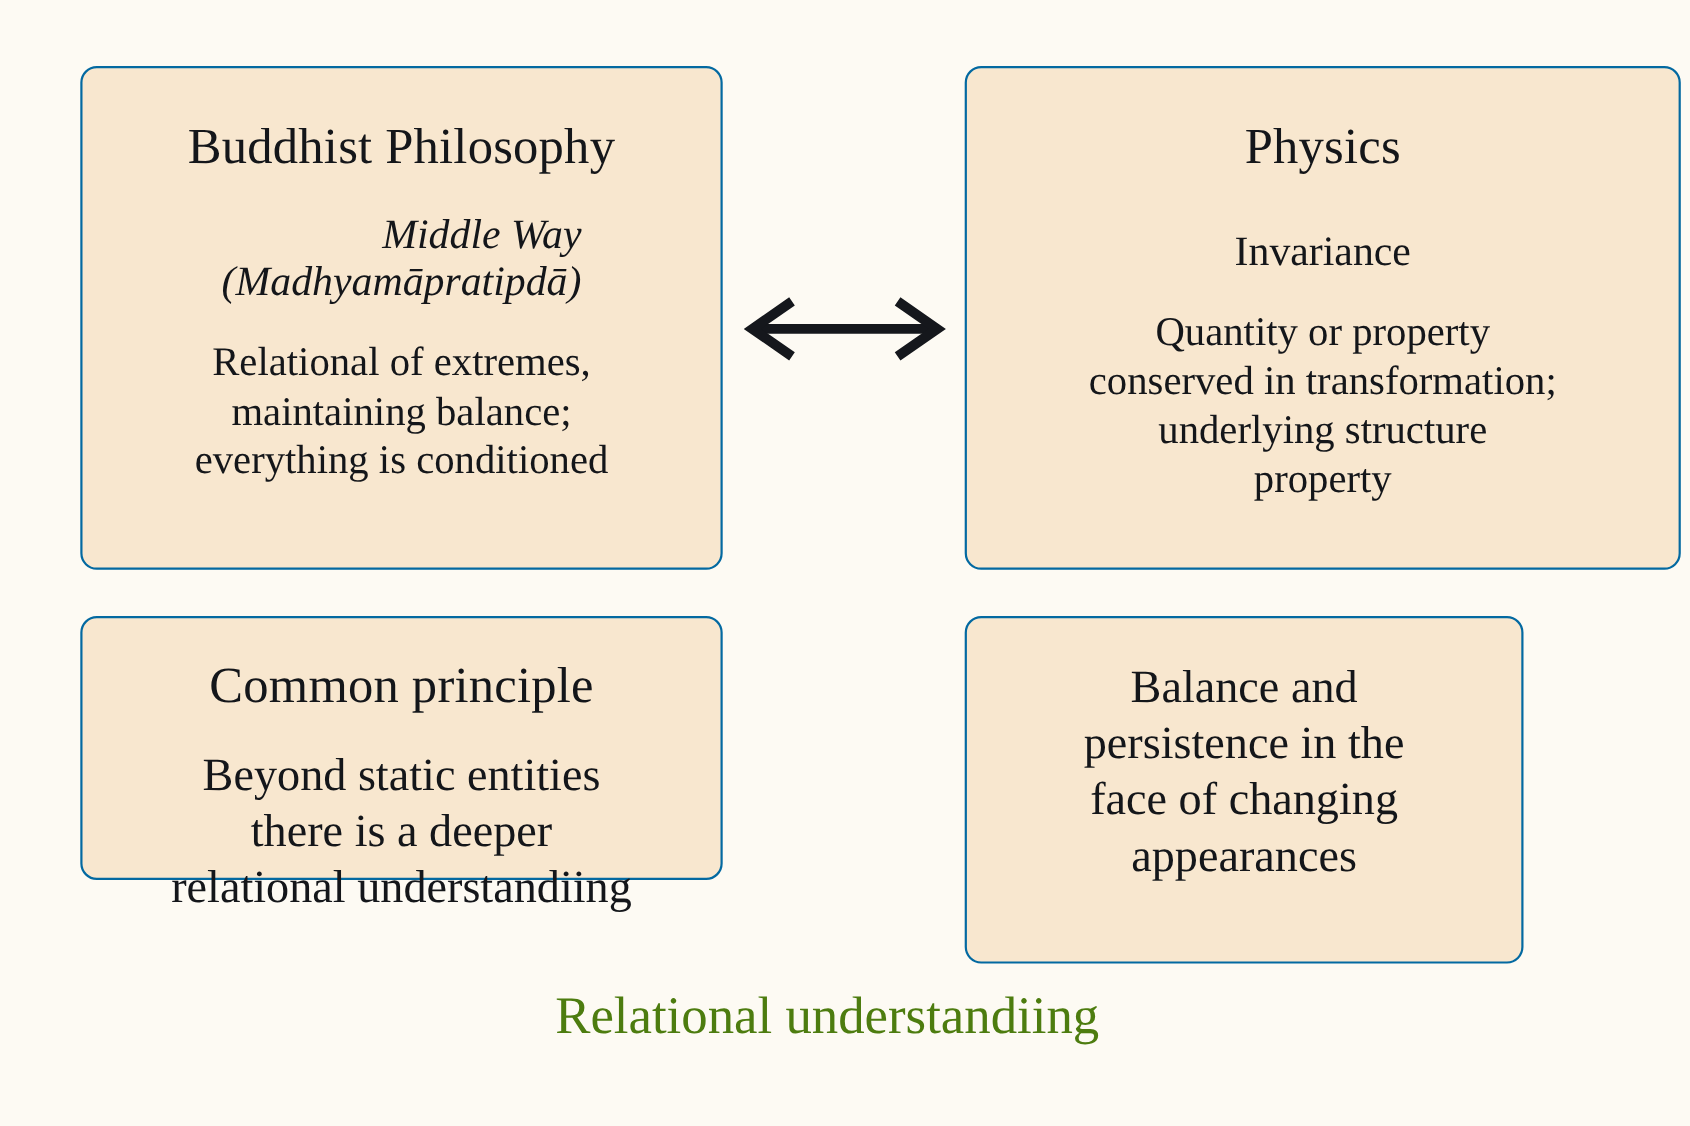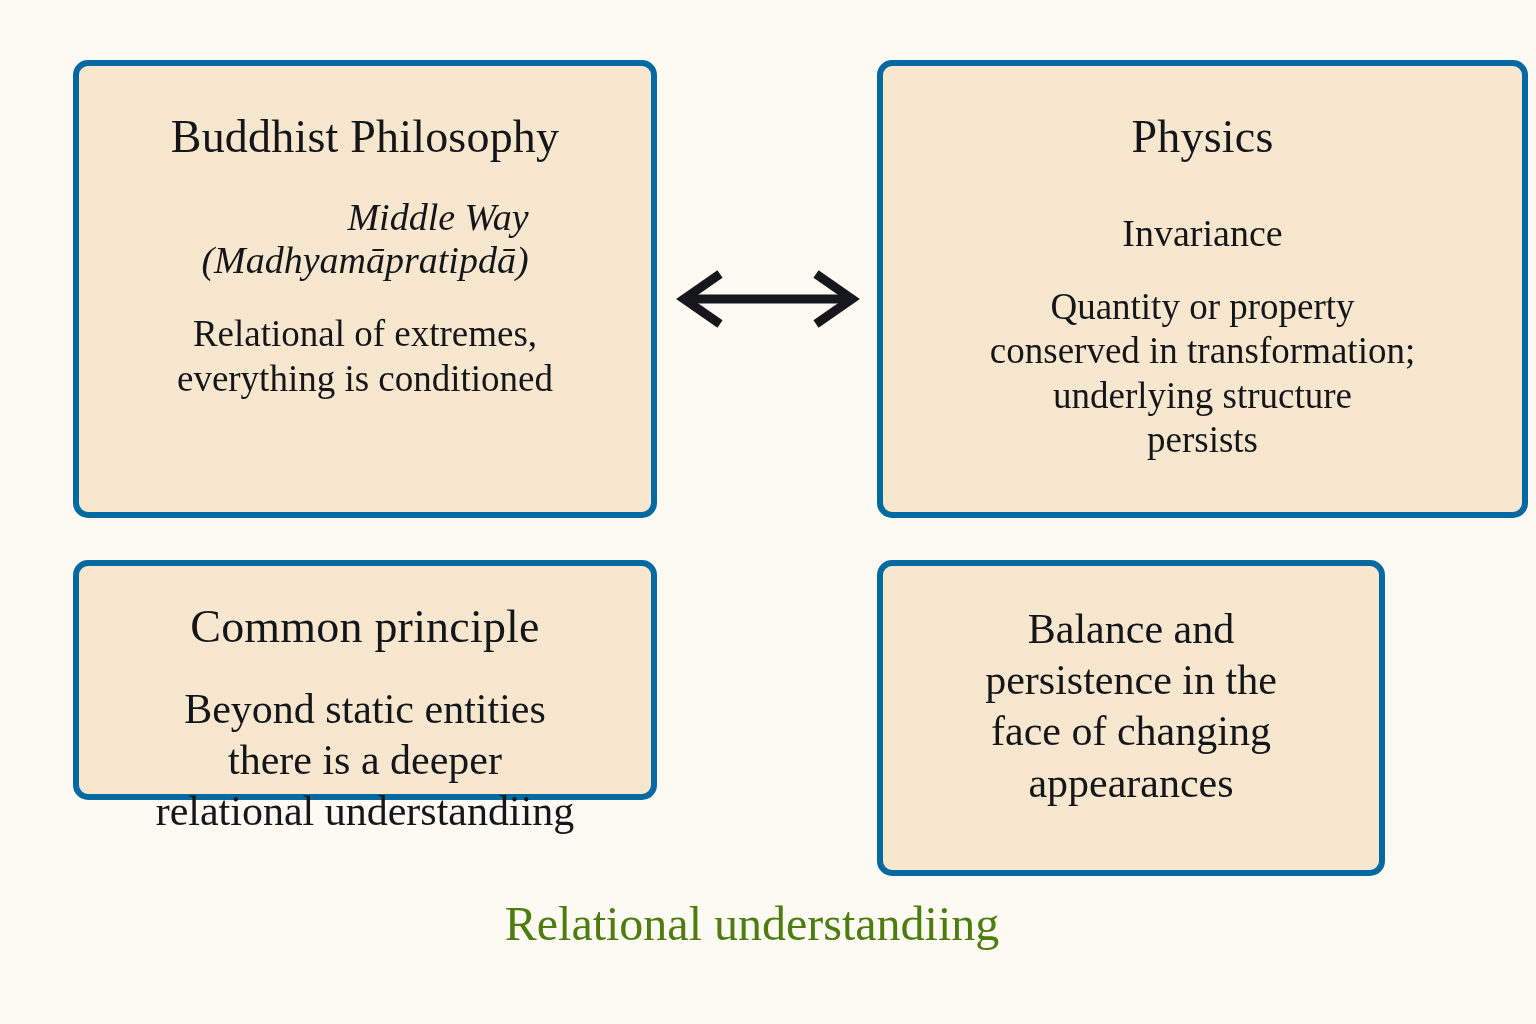--- a/index.html
+++ b/index.html
@@ -18,21 +18,21 @@
   #canvas {
     position: relative;
     width: 1536px;
     height: 1024px;
   }
 
   .box {
     position: absolute;
     box-sizing: border-box;
     background: #F8E7CF;
-    border: 6px solid #0369a1;
+    border: 2px solid #0369a1;
     border-radius: 15px;
     display: flex;
     flex-direction: column;
     align-items: center;
     justify-content: flex-start;
     text-align: center;
     padding: 0 22px;
   }
 
   
@@ -108,20 +108,21 @@
 <div id="canvas">
 
   <div class="box" id="box-buddhist">
     <div class="box-title">Buddhist Philosophy</div>
     <div class="box-subtitle italic">
       <div>Middle Way</div>
       <div>(Madhyamāpratipdā)</div>
     </div>
     <div class="box-body">
       <div>Relational of extremes,</div>
+      <div>maintaining balance;</div>
       <div>everything is conditioned</div>
     </div>
   </div>
 
   <div id="arrow">
     <svg width="192" height="62" viewBox="0 0 192 62" aria-hidden="true">
       <g fill="none" stroke="#15171C" stroke-width="9" stroke-linecap="butt" stroke-linejoin="miter">
         <line x1="14" y1="31" x2="178" y2="31"></line>
         <polyline points="48,6 12,31 48,56"></polyline>
         <polyline points="144,6 180,31 144,56"></polyline>
@@ -129,21 +130,21 @@
     </svg>
   </div>
 
   <div class="box" id="box-physics">
     <div class="box-title">Physics</div>
     <div class="box-subtitle">Invariance</div>
     <div class="box-body">
       <div>Quantity or property</div>
       <div>conserved in transformation;</div>
       <div>underlying structure</div>
-      <div>persists</div>
+      <div>property</div>
     </div>
   </div>
 
   <div class="box" id="box-common">
     <div class="box-title">Common principle</div>
     <div class="box-body large">
       <div>Beyond static entities</div>
       <div>there is a deeper</div>
       <div>relational understandiing</div>
     </div>

